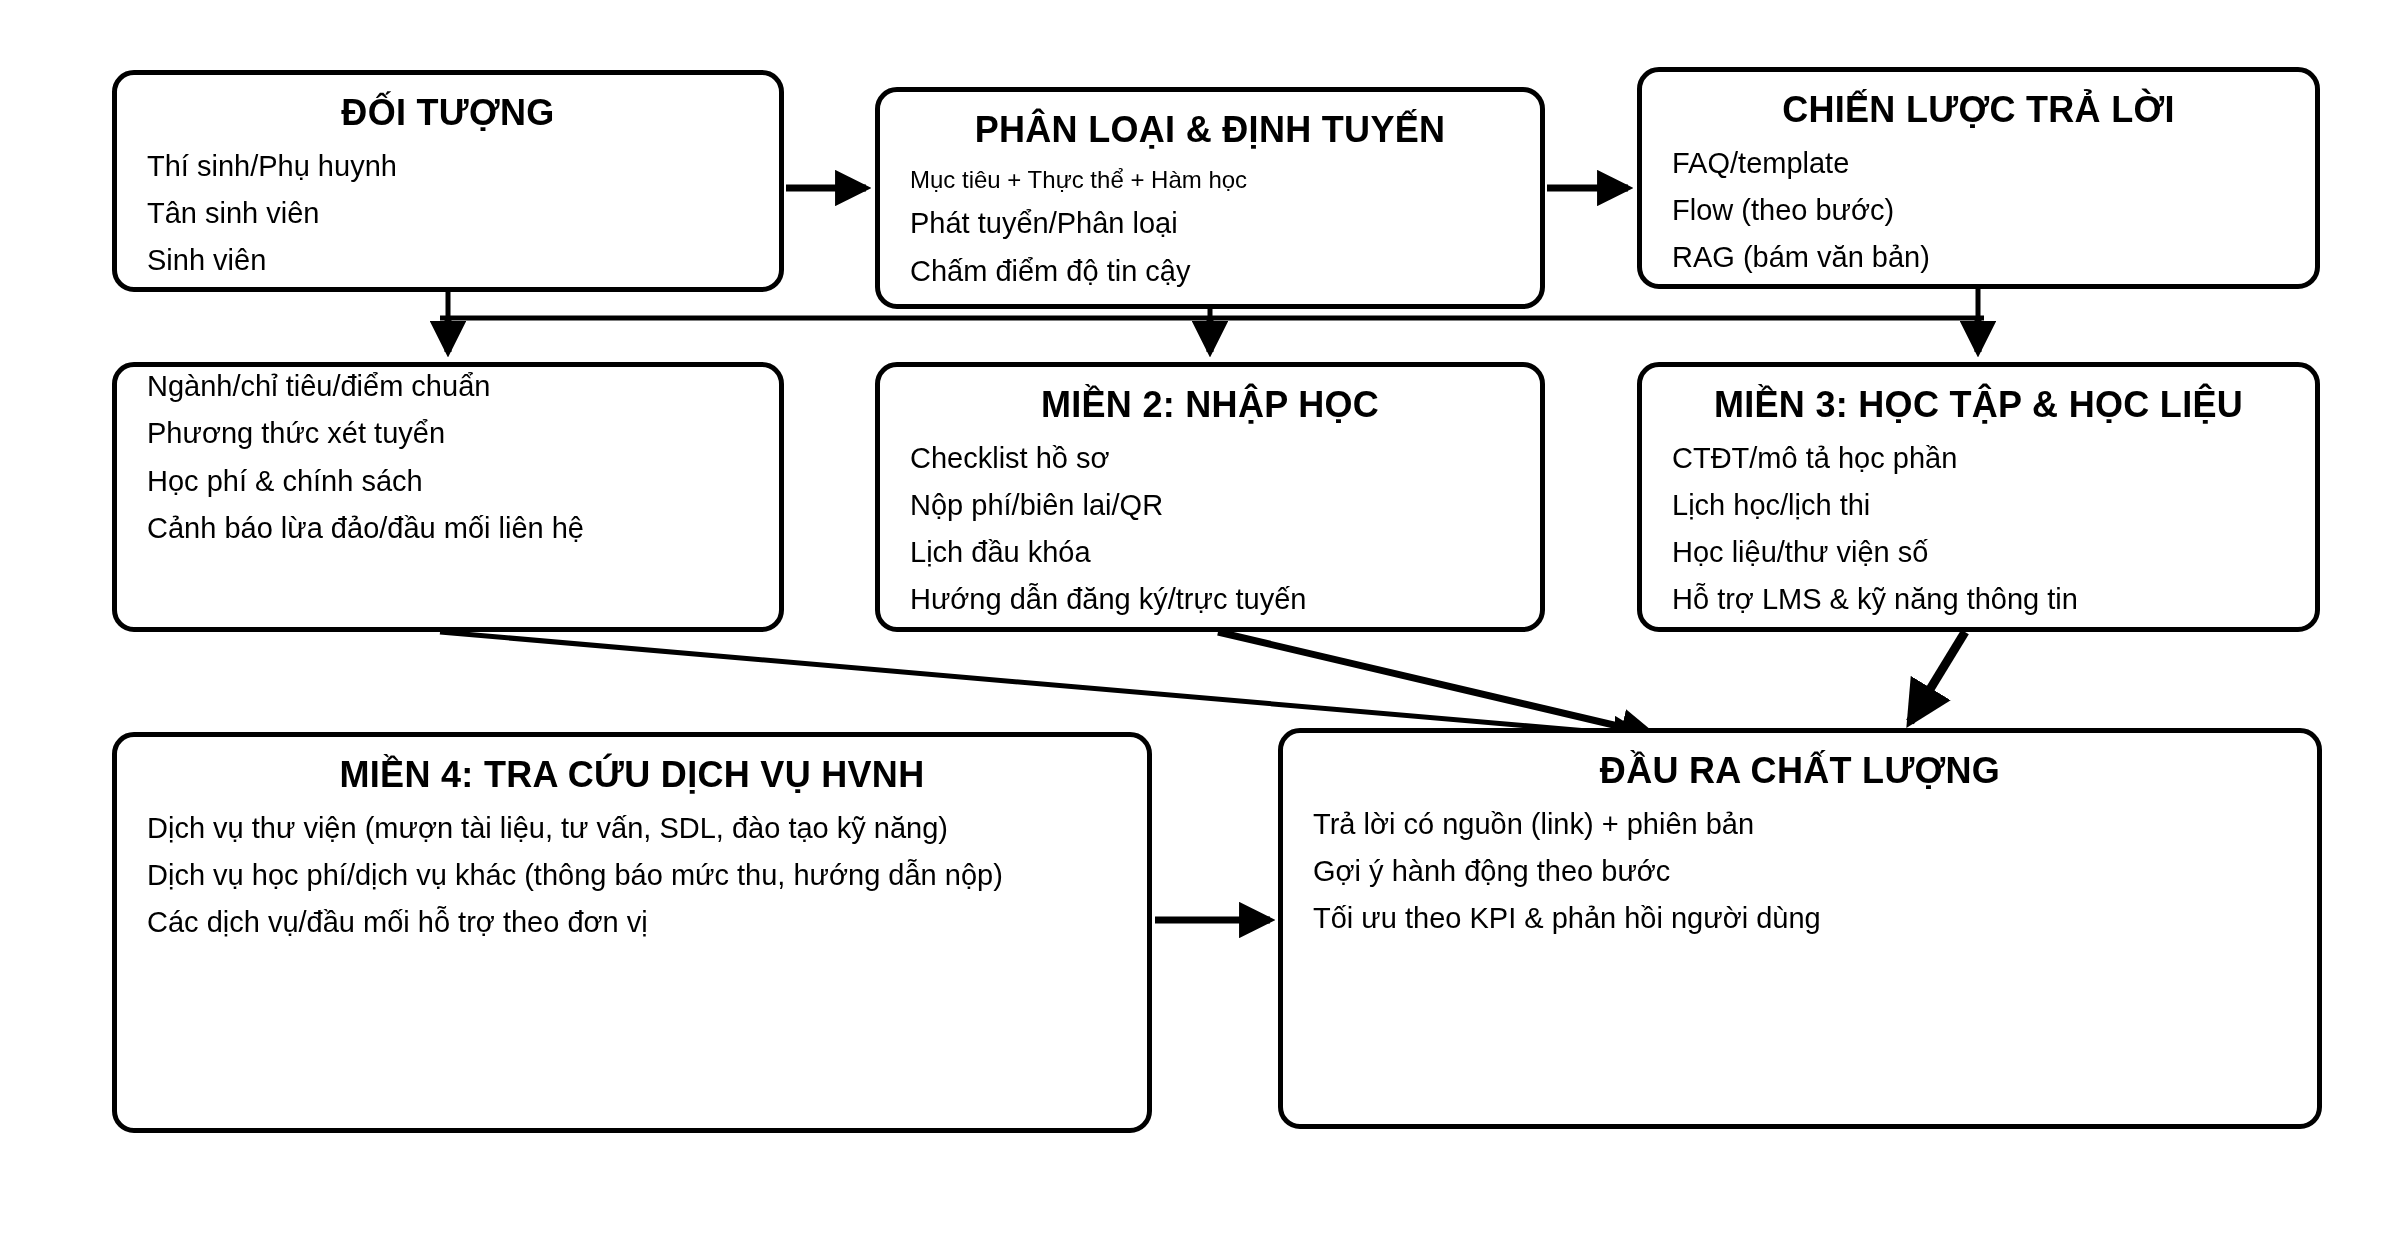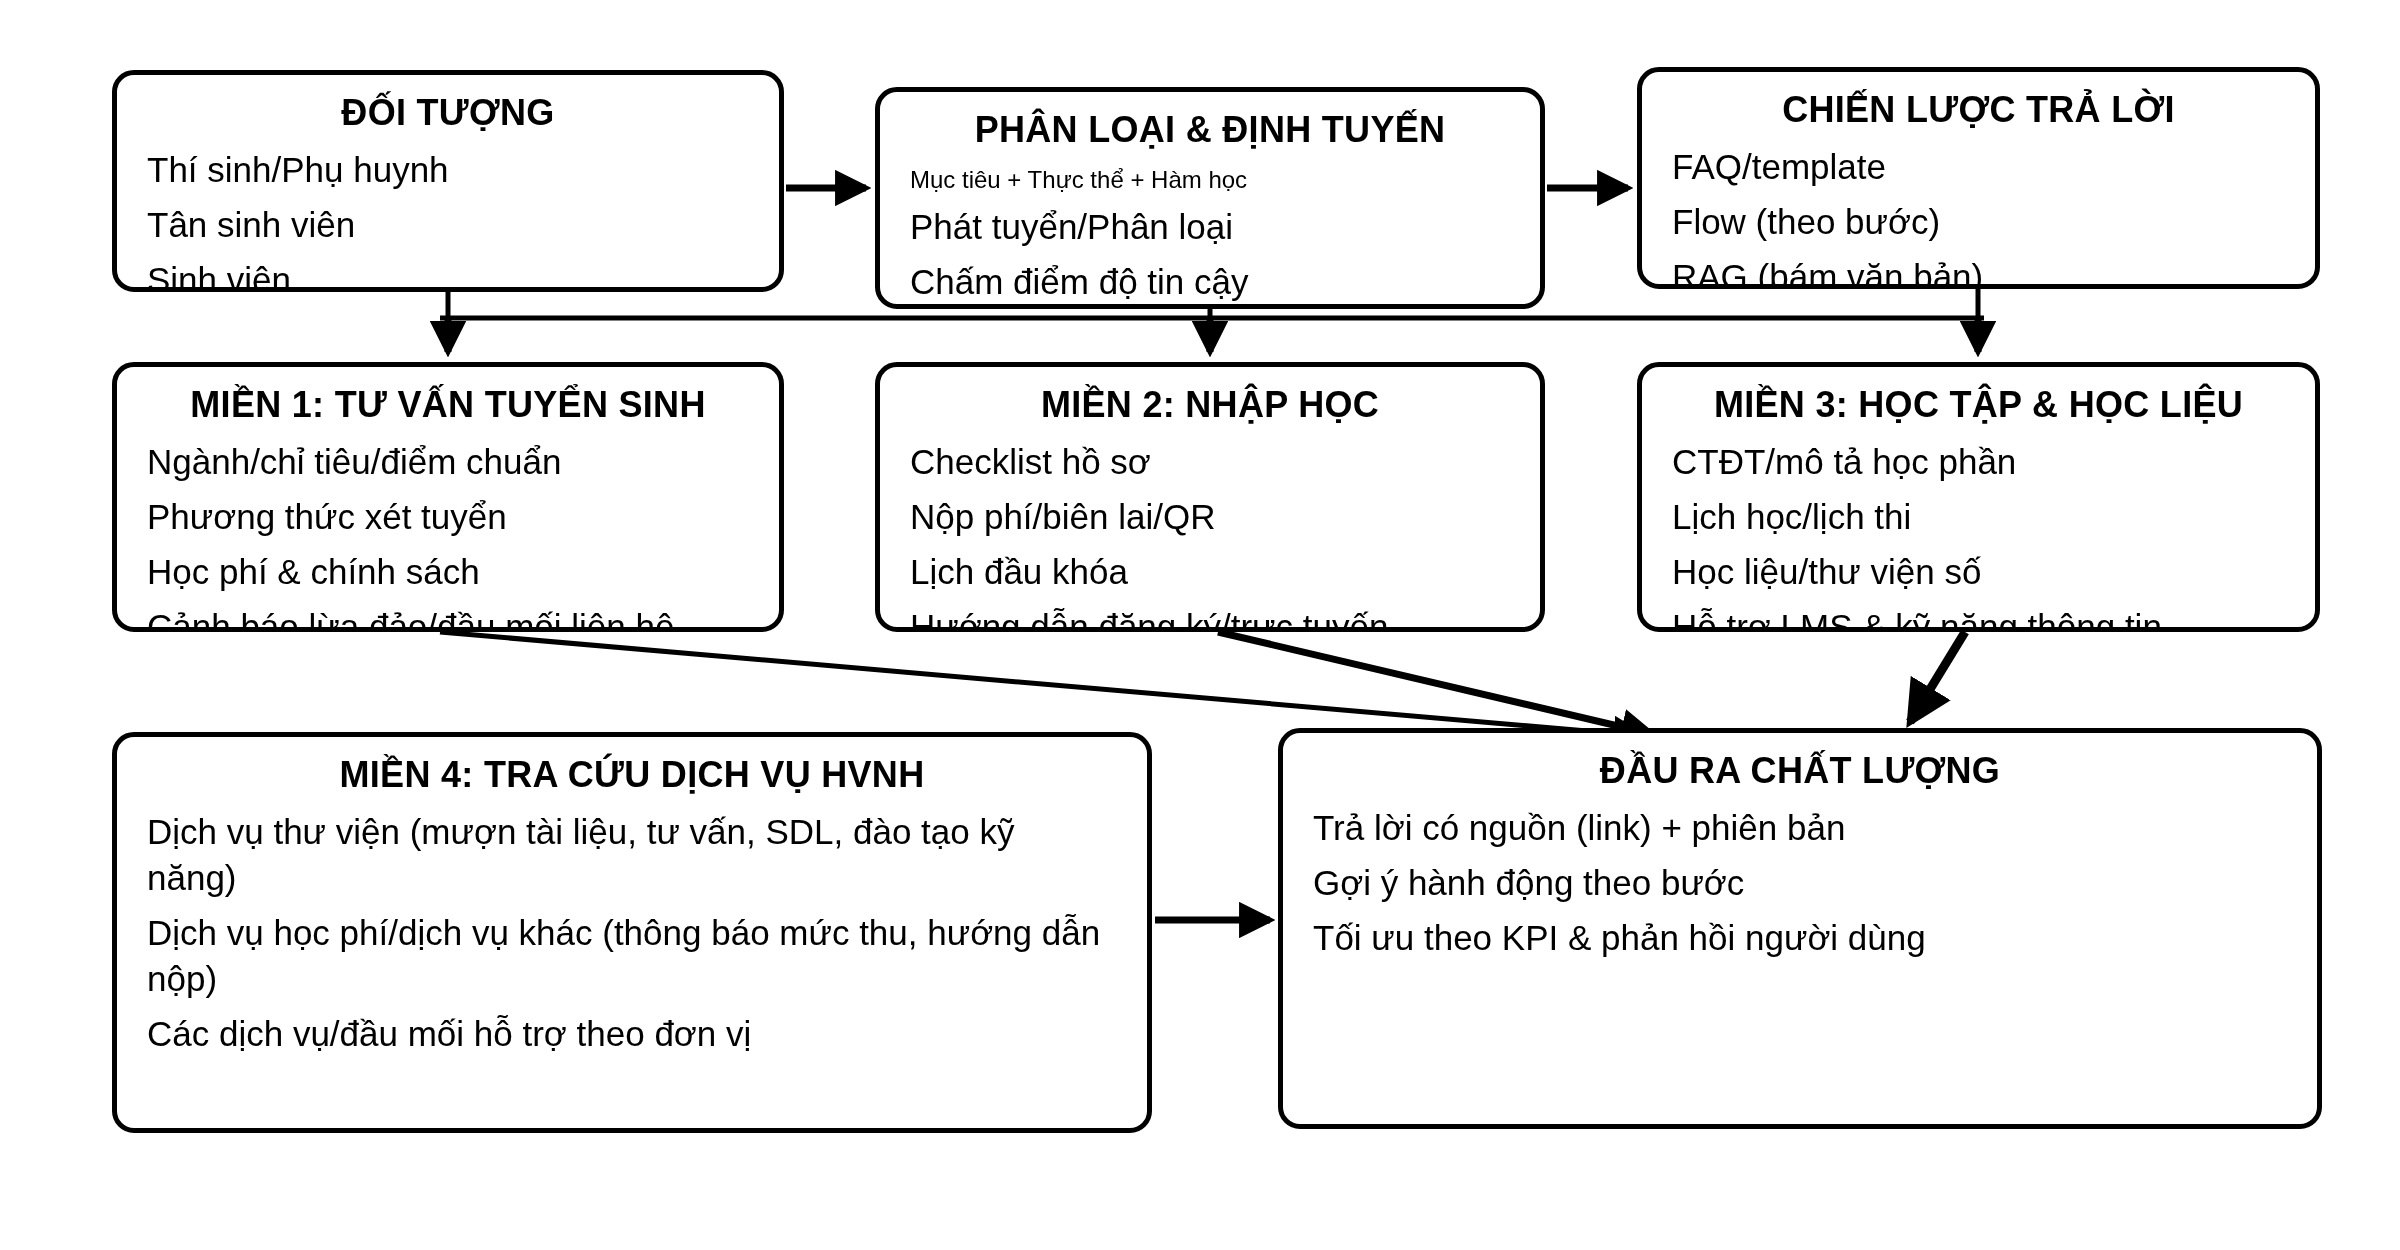--- a/index.html
+++ b/index.html
@@ -43,21 +43,21 @@
     letter-spacing: 0.3px;
     margin: 18px 14px 14px 14px;
     line-height: 1.1;
   }
   .node-lines {
     margin: 0 0 0 30px;
     padding: 0;
     list-style: none;
   }
   .node-lines li {
-    font-size: 35px;
+    font-size: 29px;
     line-height: 1.32;
     color: #000000;
     margin: 0 0 9px 0;
     white-space: nowrap;
   }
   .node-lines li.small {
     font-size: 24px;
   }
   .node-lines li.wrap {
     white-space: normal;
@@ -159,21 +159,20 @@
     <div class="node-title">CHIẾN LƯỢC TRẢ LỜI</div>
     <ul class="node-lines">
       <li>FAQ/template</li>
       <li>Flow (theo bước)</li>
       <li>RAG (bám văn bản)</li>
       <li>Handoff</li>
     </ul>
   </div>
 
   <div class="node" id="node-domain1">
-    <div class="node-title">MIỀN 1: TƯ VẤN TUYỂN SINH</div>
     <ul class="node-lines">
       <li>Ngành/chỉ tiêu/điểm chuẩn</li>
       <li>Phương thức xét tuyển</li>
       <li>Học phí &amp; chính sách</li>
       <li>Cảnh báo lừa đảo/đầu mối liên hệ</li>
     </ul>
   </div>
 
   <div class="node" id="node-domain2">
     <div class="node-title">MIỀN 2: NHẬP HỌC</div>

